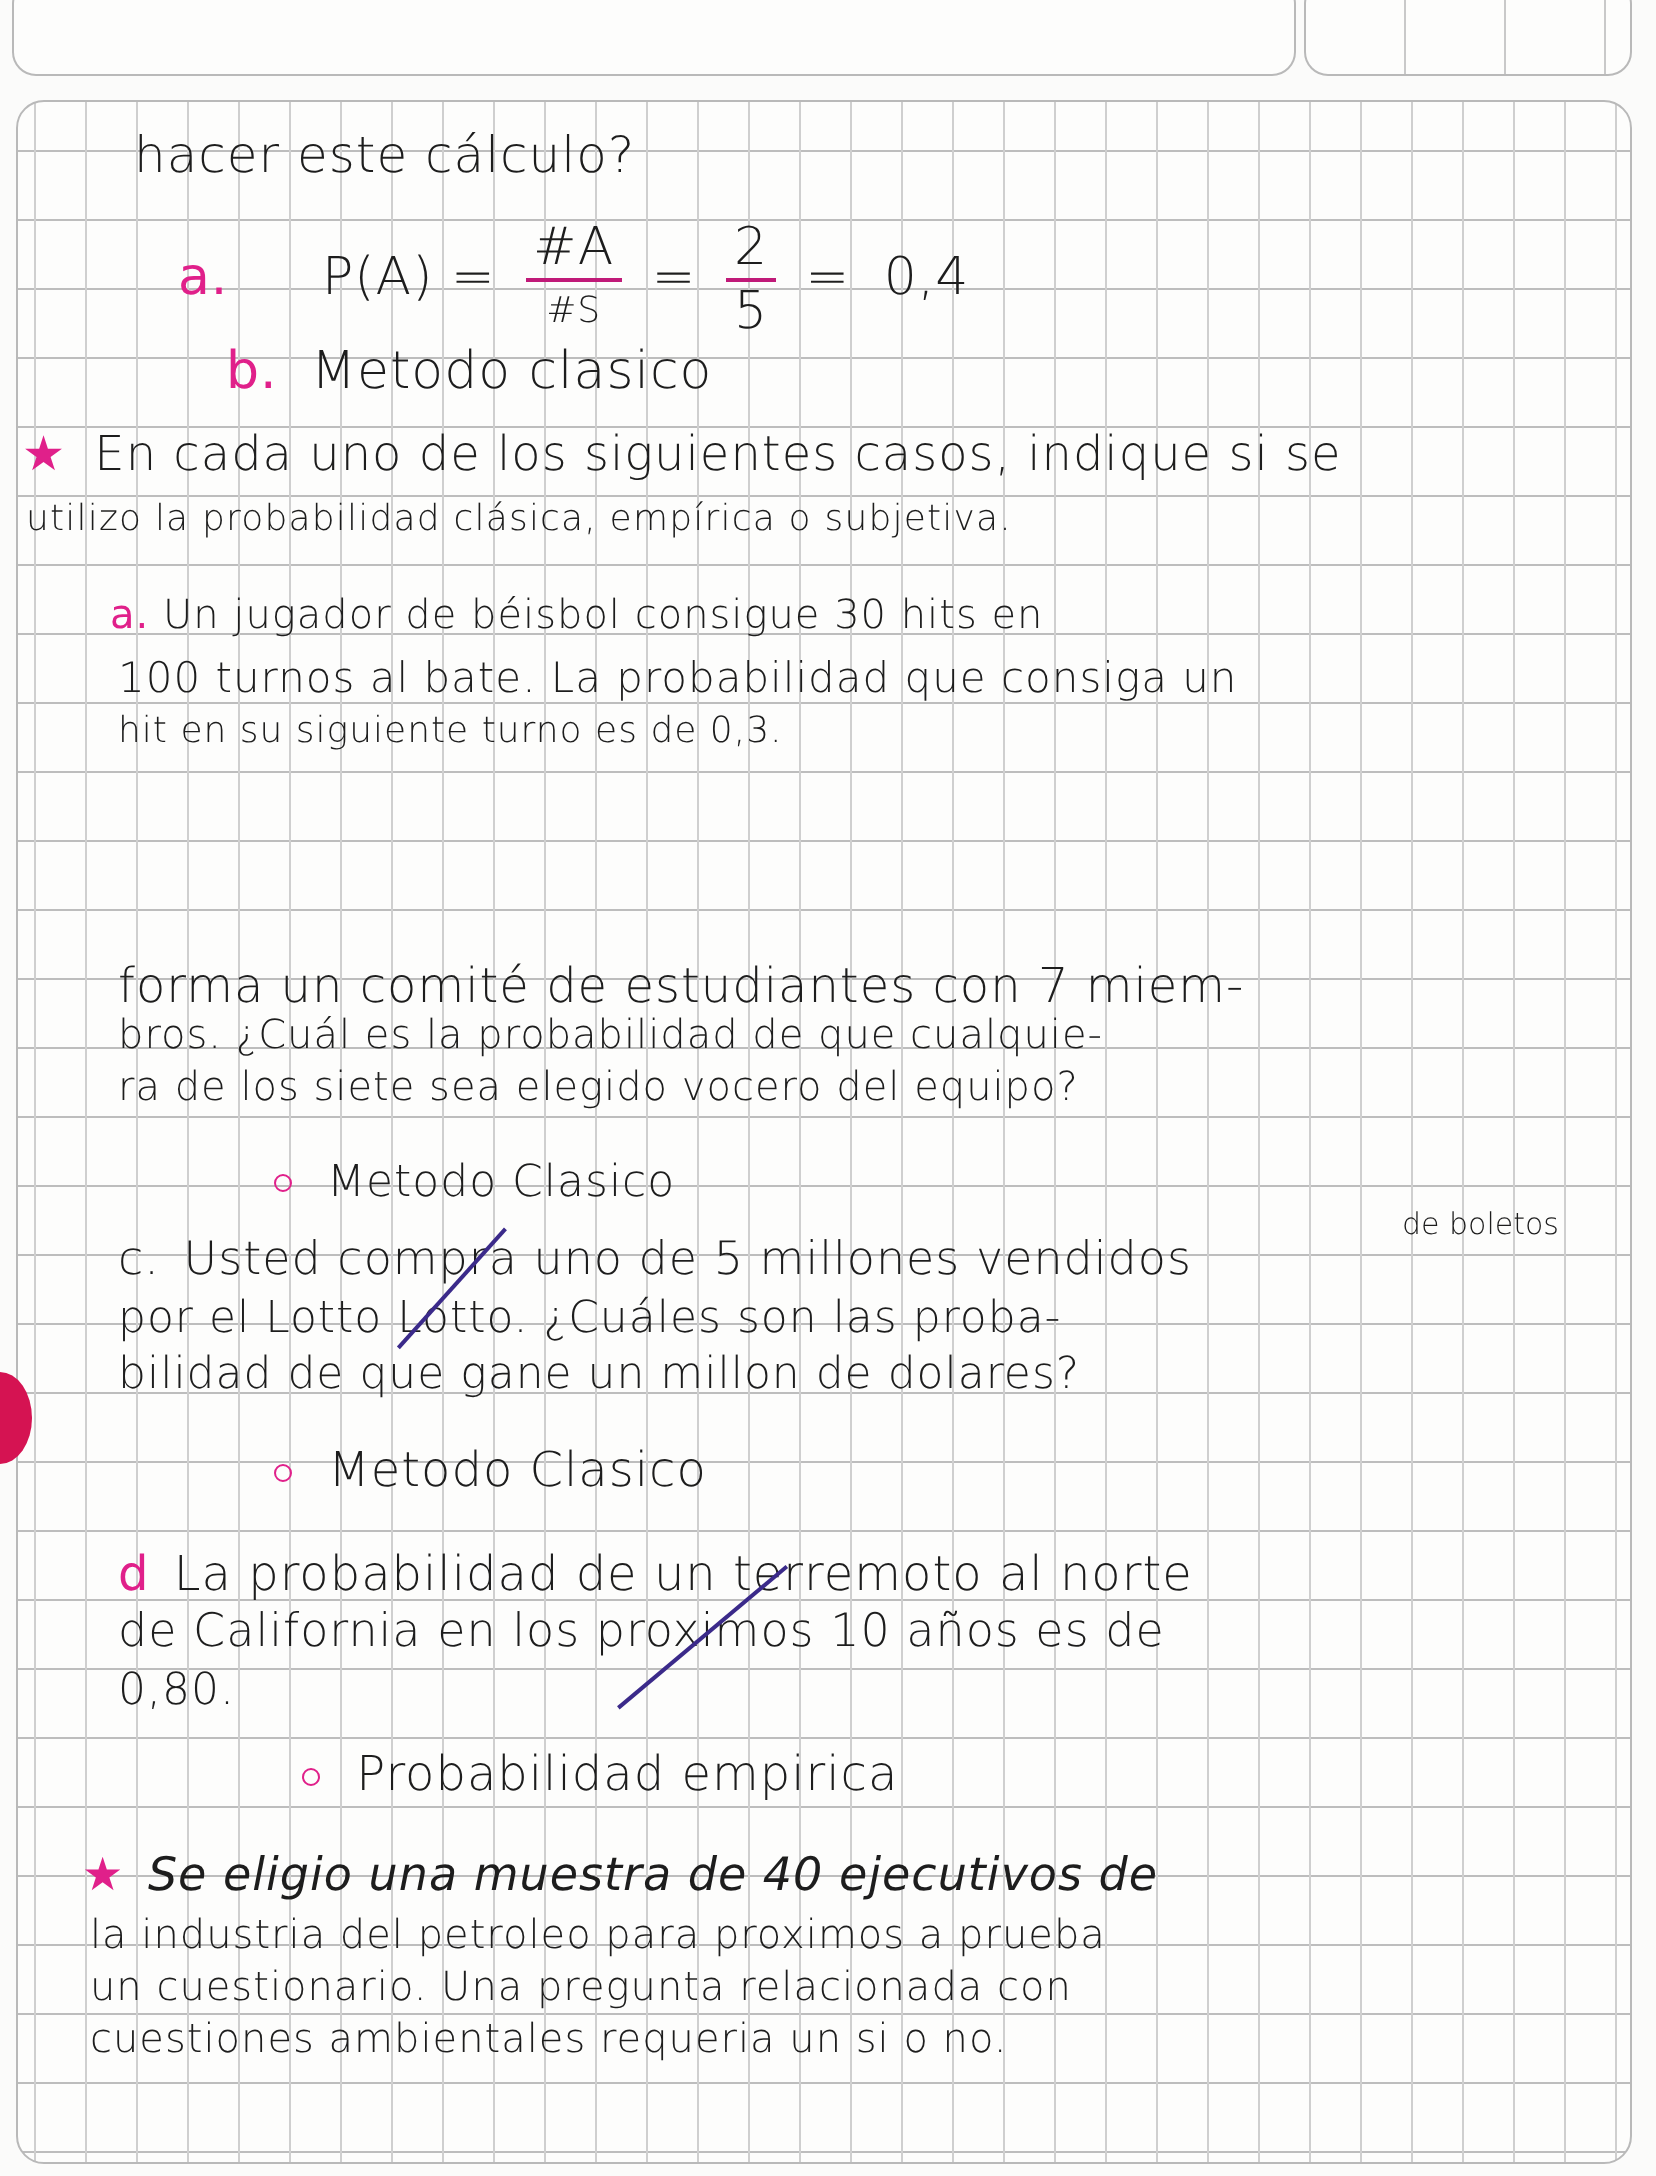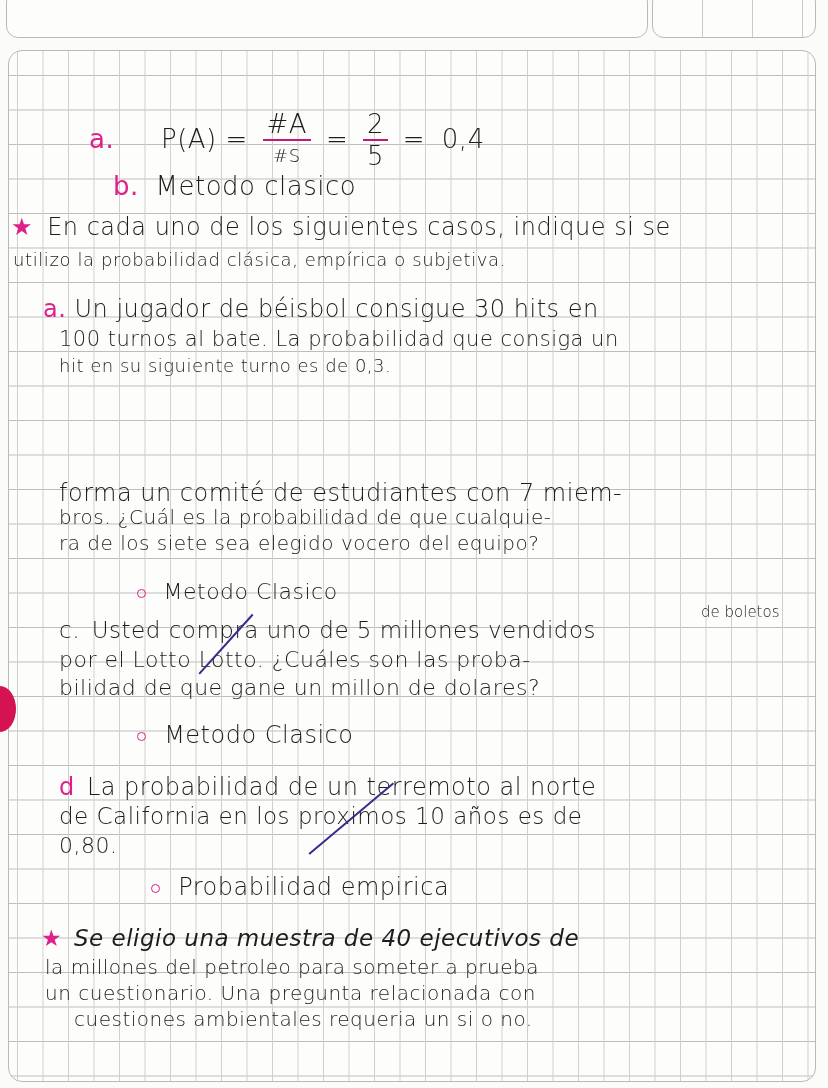--- a/index.html
+++ b/index.html
@@ -56,20 +56,23 @@
   }
 </style>
 </head>
 <body>
 
 <div class="header-box left"></div>
 <div class="header-box right"></div>
 
 <div class="page">
 
+  <div class="line" style="left:58px; top:12px;">
+    <span>hacer este cálculo?</span>
+  </div>
 
   <div class="line" style="left:80px; top:58px; font-size:26px;">
     <span class="marker" style="font-weight:normal;">a.</span>
     <span style="margin-left:38px;">P(A) =</span>
     <span class="frac">
       <span class="num">#A</span>
       <span class="den" style="font-size:18px;">#S</span>
     </span>
     <span>=</span>
     <span class="frac">
@@ -86,21 +89,21 @@
   </div>
 
   <div class="line" style="left:2px; top:162px; font-size:24px;">
     <span class="marker">★</span>
     <span style="margin-left:6px;">En cada uno de los siguientes casos, indique si se</span>
   </div>
   <div class="line" style="left:4px; top:198px; font-size:18px; letter-spacing:0.6px;text-align:right;">
     <span>utilizo la probabilidad clásica, empírica o subjetiva.</span>
   </div>
 
-  <div class="line" style="left:34px; top:244px; font-size:24px;">
+  <div class="line" style="left:46px; top:244px; font-size:20px;">
     <span class="marker" style="font-weight:normal;">a.</span>
     <span>Un jugador de béisbol consigue 30 hits en</span>
   </div>
   <div class="line" style="left:50px; top:276px; font-size:21px;">
     <span>100 turnos al bate. La probabilidad que consiga un</span>
   </div>
   <div class="line" style="left:50px; top:304px; font-size:18px;">
     <span>hit en su siguiente turno es de 0,3.</span>
   </div>
 
@@ -147,26 +150,26 @@
   <div class="line" style="left:142px; top:822px; font-size:24px;">
     <span class="bullet"></span>
     <span>Probabilidad empirica</span>
   </div>
 
   <div class="line" style="left:32px; top:874px; font-size:23px;">
     <span class="marker">★</span>
     <span style="margin-left:4px;font-style:italic;">Se eligio una muestra de 40 ejecutivos de</span>
   </div>
   <div class="line" style="left:36px; top:904px; font-size:20px;">
-    <span>la millones del petroleo para someter a prueba</span>
+    <span>la industria del petroleo para proximos a prueba</span>
   </div>
   <div class="line" style="left:36px; top:930px; font-size:20px;">
     <span>un cuestionario. Una pregunta relacionada con</span>
   </div>
-  <div class="line" style="left:36px; top:956px; font-size:20px;margin-left:29px;">
+  <div class="line" style="left:36px; top:956px; font-size:20px;">
     <span>cuestiones ambientales requeria un si o no.</span>
   </div>
 
   <div class="strike" style="left:190px; top:622px; width:80px; transform:rotate(-48deg);"></div>
   <div class="strike" style="left:300px; top:802px; width:110px; transform:rotate(-40deg);"></div>
 </div>
 
 <div class="hole"></div>
 
 </body></html>

